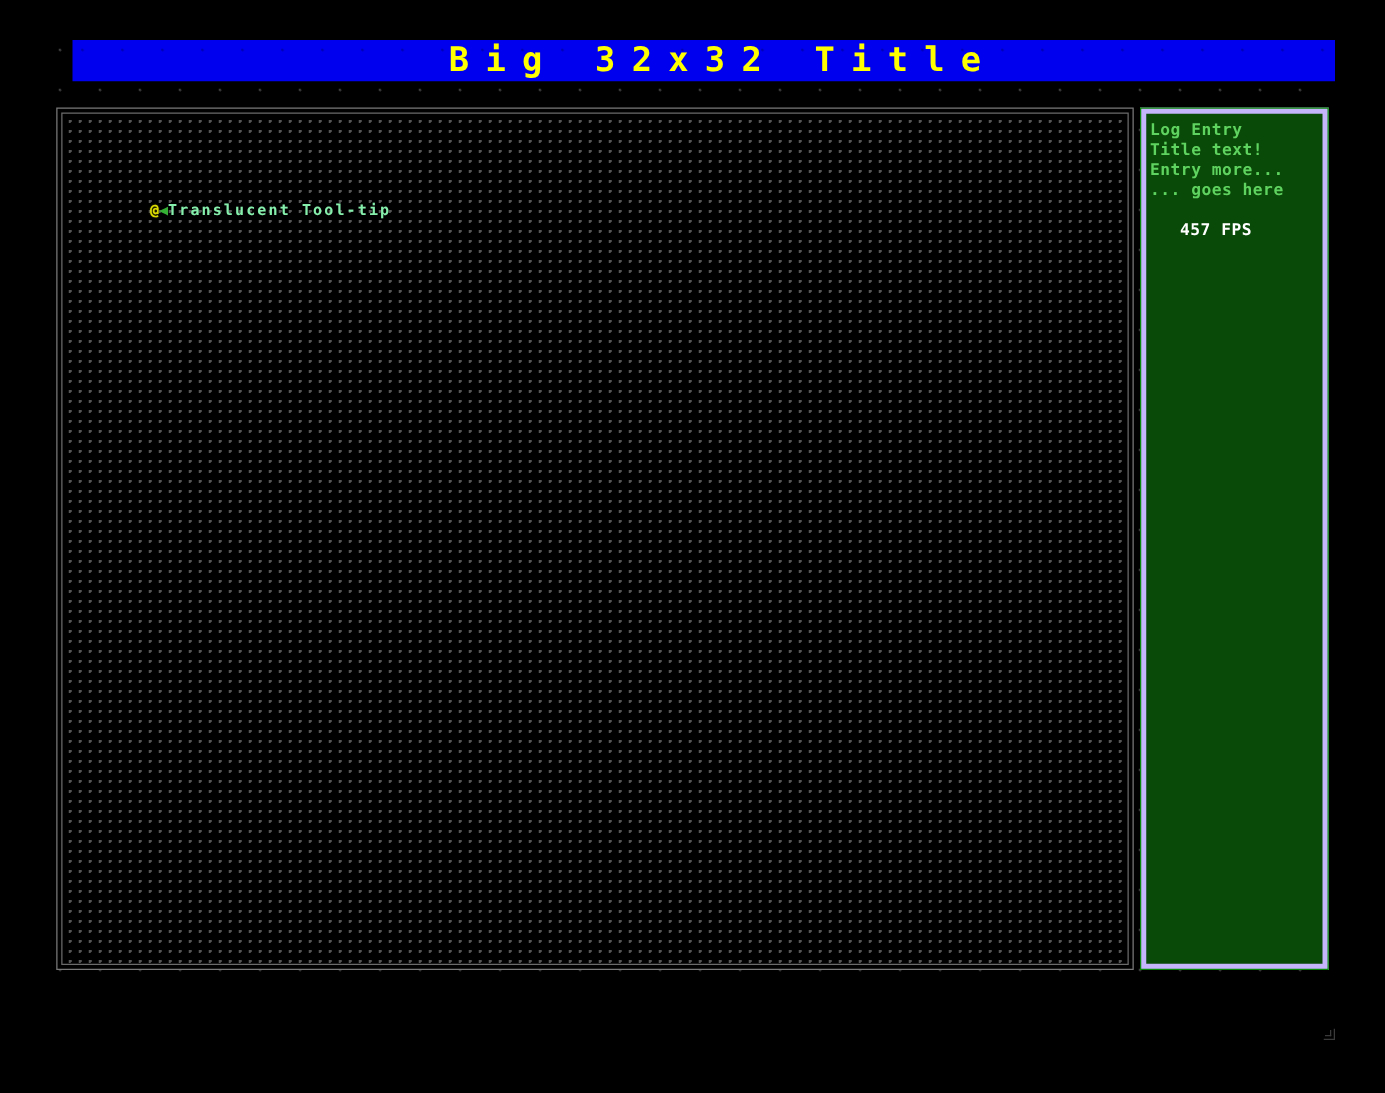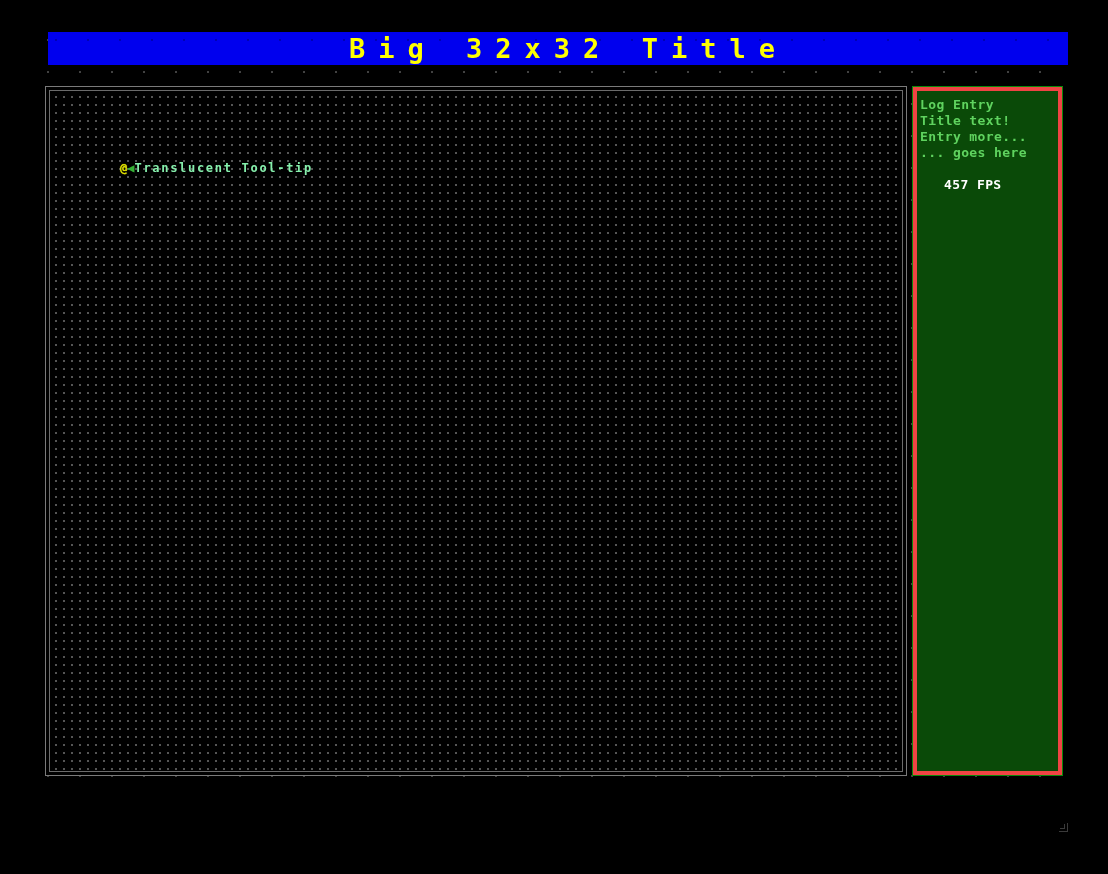--- a/index.html
+++ b/index.html
@@ -85,21 +85,21 @@
     background-image:
       radial-gradient(circle at 1px 1px, rgba(120,120,120,0.55) 0.9px, rgba(0,0,0,0) 1.2px);
     background-size: 32px 32px;
     background-position: 7px 7px;
     pointer-events: none;
   }
 
   
   .banner {
     position: absolute;
-    left: 8px;
+    left: 18px;
     top: 0;
     width: 1028px;
     height: 33px;
     background: #0000ee;
     overflow: hidden;
   }
 
   .banner-grid {
     position: absolute;
     left: 0;
@@ -209,21 +209,21 @@
 
   
   .log-panel {
     position: absolute;
     left: 872px;
     top: 54px;
     width: 151px;
     height: 690px;
     border: 1px solid #0a8a0a;
     box-sizing: border-box;
-    background: #ef4444;
+    background: #c4b5fd;
   }
 
   .log-panel-inner {
     position: absolute;
     left: 4px;
     top: 4px;
     right: 4px;
     bottom: 4px;
     background: #0a4a08;
     overflow: hidden;

